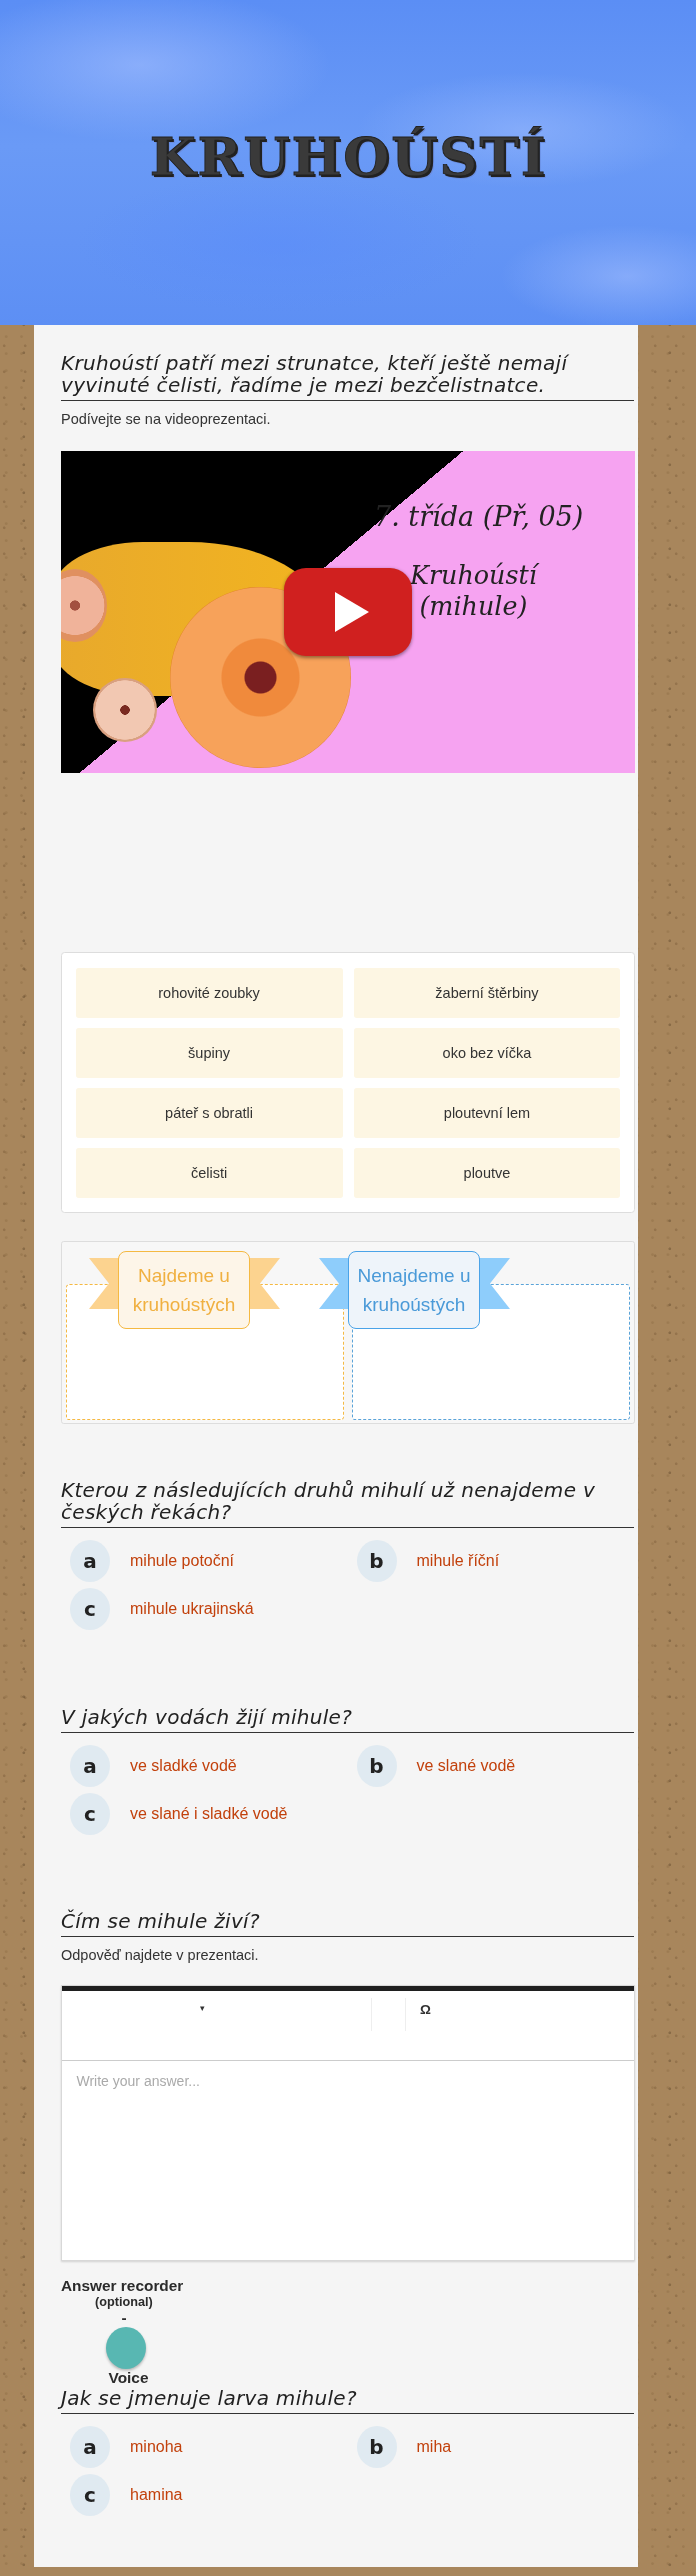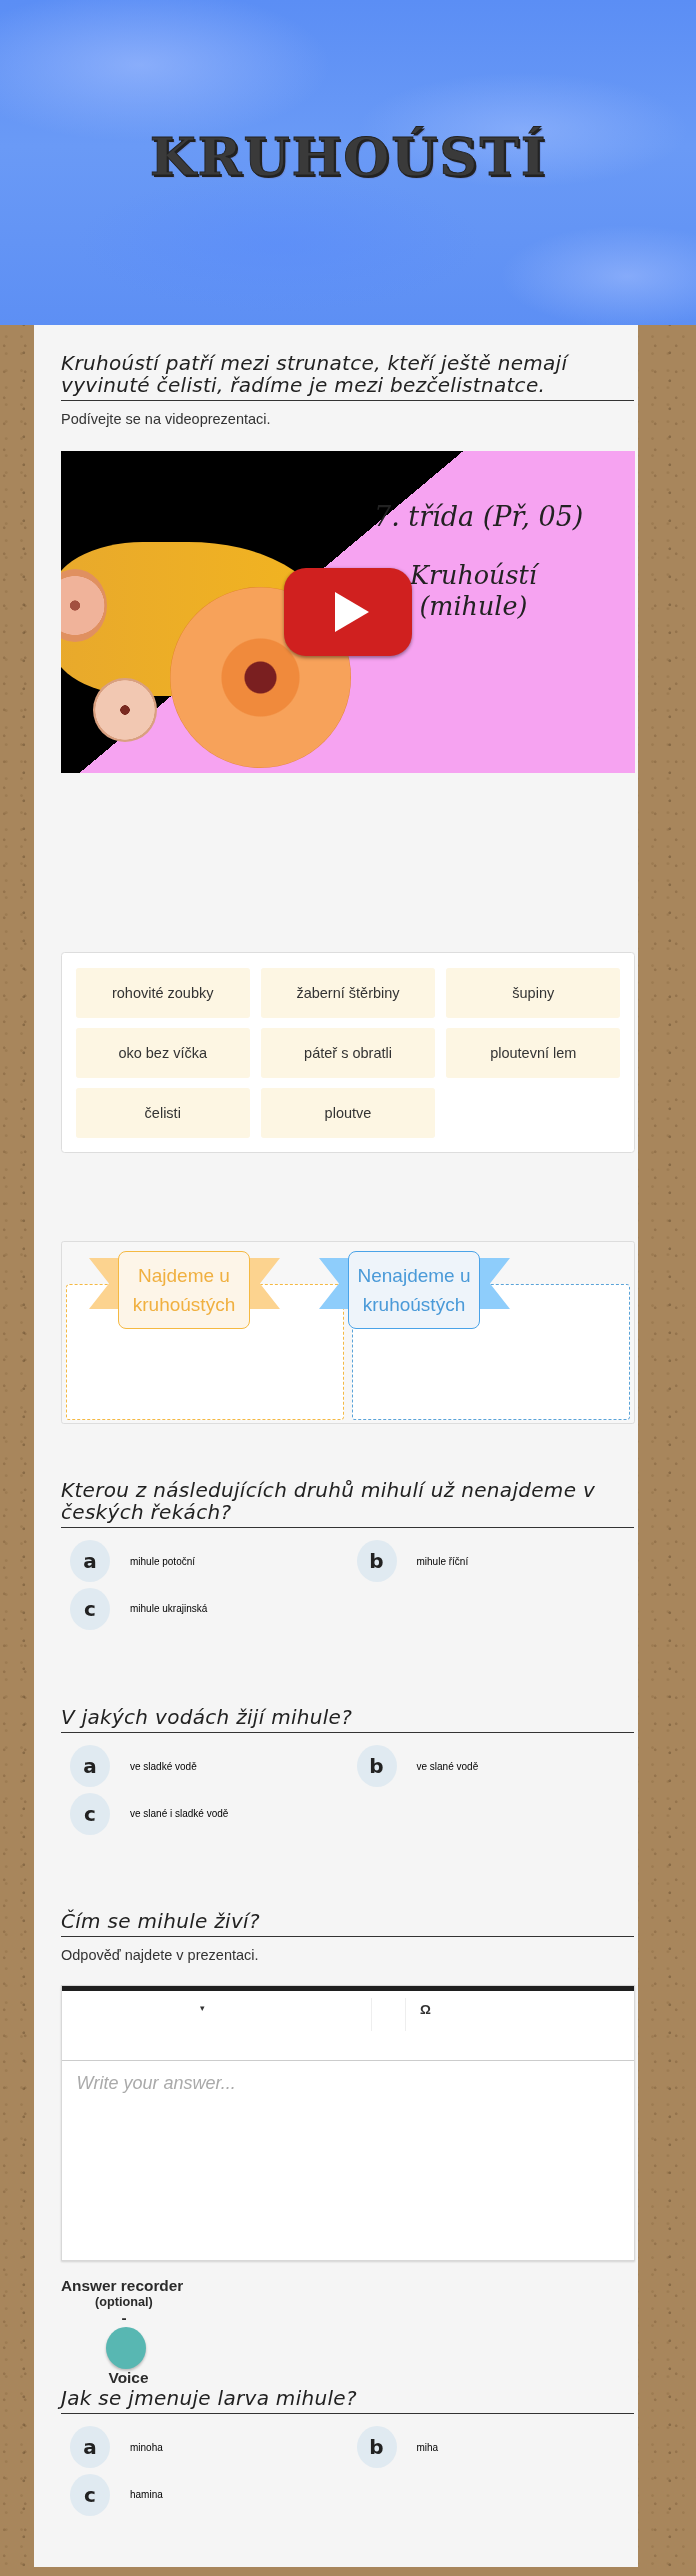--- a/index.html
+++ b/index.html
@@ -94,21 +94,21 @@
     width: 0; height: 0;
     border-left: 34px solid #fff;
     border-top: 20px solid transparent; border-bottom: 20px solid transparent;
     margin-left: 7.3px;
   }
   
   .sort-box {
     position: absolute; left: 27px; width: 574px;
     background: #fff; border: 0.9px solid #ddd; border-radius: 3.6px;
     padding: 14.5px 13.6px;
-    display: grid; grid-template-columns: 1fr 1fr 1fr; column-gap: 11px; row-gap: 10px;
+    display: grid; grid-template-columns: 1fr 1fr; column-gap: 11px; row-gap: 10px;
   }
   .sort-item {
     height: 50px; background: #fdf6e3; border-radius: 2.7px;
     display: flex; align-items: center; justify-content: center;
     font-size: 14.5px; color: #333;
   }
   .drop-area {
     position: absolute; left: 27px; width: 574px; height: 183px;
     border: 0.9px solid #ddd; border-radius: 2.7px; background: #f7f7f7;
   }
@@ -129,34 +129,34 @@
   .choices {
     display: grid; grid-template-columns: 1fr 1fr; row-gap: 5.4px; margin-top: 12.7px;
   }
   .choice { display: flex; align-items: center; height: 42px; }
   .choice-badge {
     width: 40px; height: 42px; border-radius: 50%;
     background: #e0eaf1; display: flex; align-items: center; justify-content: center;
     font-size: 20px; font-weight: bold; color: #222; margin-left: 9px;
     font-family: "DejaVu Sans", sans-serif;
   }
-  .choice-label { margin-left: 20px; font-size: 10px; color: #000000; }
+  .choice-label { margin-left: 20px; font-size: 16px; color: #c2410c; }
   
   .editor {
     position: absolute; left: 27px; width: 574px;
     border: 0.9px solid #d8d8d8; background: #fff;
     box-shadow: 0 0.9px 1.8px rgba(0,0,0,0.15);
   }
   .editor-topbar { height: 4.5px; background: #1f1f1f; }
   .editor-toolbar { height: 70px; position: relative; border-bottom: 1.8px solid #ccc; }
   .editor-toolbar .caret { position: absolute; left: 138px; top: 12.7px; font-size: 9px; color: #333; }
   .editor-toolbar .sep1 { position: absolute; left: 309px; top: 7.3px; width: 0.9px; height: 33px; background: #eee; }
   .editor-toolbar .sep2 { position: absolute; left: 343px; top: 7.3px; width: 0.9px; height: 33px; background: #eee; }
   .editor-toolbar .omega { position: absolute; left: 358px; top: 11px; font-size: 13.6px; font-weight: bold; color: #333; }
-  .editor-area { height: 199px; padding: 12.7px 14.5px; font-size: 18px; color: #aaa; font-style: italic; }
+  .editor-area { height: 199px; padding: 12.7px 14.5px; font-size: 14px; color: #aaa; }
   .recorder { position: absolute; left: 27px; display: flex; align-items: center; }
   .recorder .rec-label { font-weight: bold; font-size: 15.4px; color: #2b2b2b; }
   .recorder .rec-opt { font-weight: bold; font-size: 12.7px; color: #2b2b2b; margin-left: 3.6px; }
   .recorder .rec-dash { font-weight: bold; font-size: 15.4px; margin-left: 3.6px; }
   .record-button {
     width: 40px; height: 42px; border-radius: 50%; background: #58b7b2;
     margin-left: 7.3px; box-shadow: 0 1.8px 2.7px rgba(0,0,0,0.25);
   }
   .recorder .rec-voice { font-weight: bold; font-size: 15.4px; margin-left: 12.7px; }
 </style>

